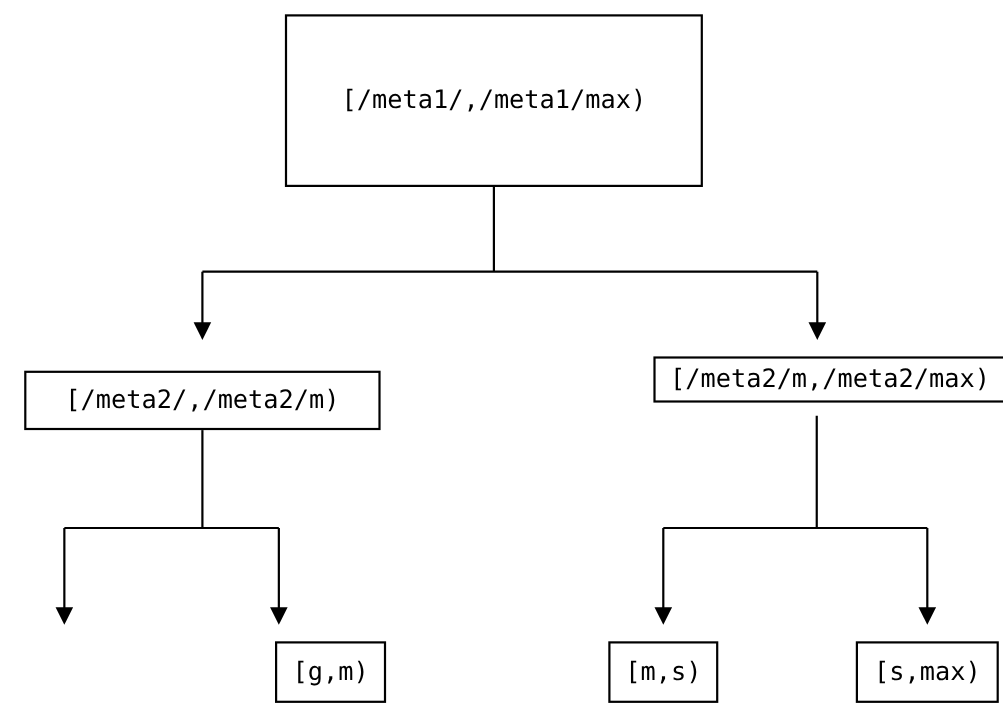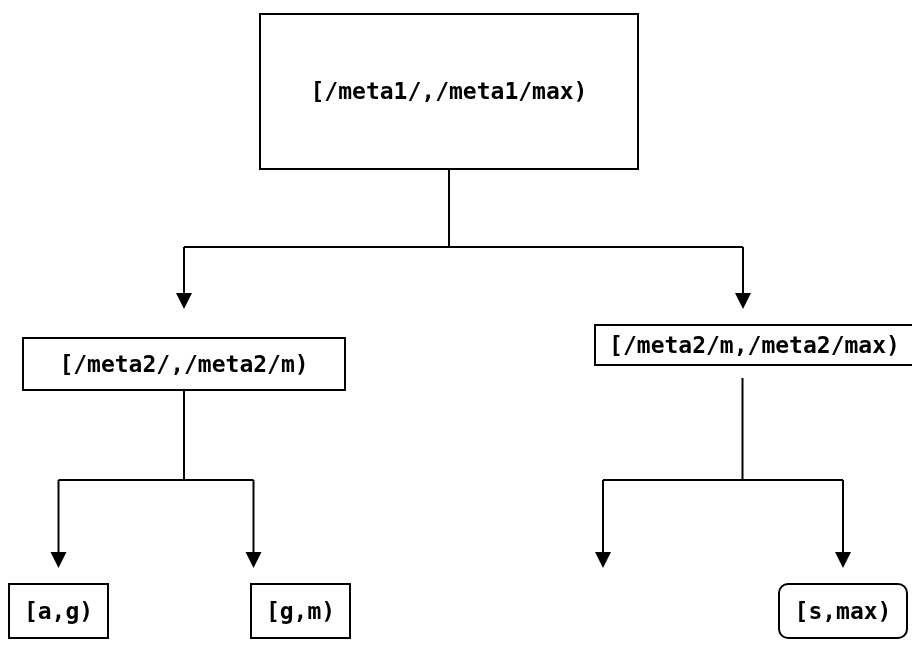--- a/index.html
+++ b/index.html
@@ -7,21 +7,20 @@
     padding: 0;
     background: #ffffff;
   }
   .canvas {
     position: relative;
     width: 912px;
     height: 652px;
     background: #ffffff;
     overflow: hidden;
     font-family: "DejaVu Sans Mono", "Liberation Mono", monospace;
-    font-weight: bold;
   }
   .edges {
     position: absolute;
     left: 0;
     top: 0;
   }
   .node {
     position: absolute;
     box-sizing: border-box;
     border: 2px solid #000000;
@@ -33,21 +32,21 @@
     font-size: 23px;
     line-height: 1;
     white-space: nowrap;
   }
   .node-root  { left: 259px; top: 13px;  width: 380px; height: 157px; }
   .node-left  { left: 22px;  top: 324px; width: 324px; height: 54px; margin-top: 13px;  }
   .node-right { left: 594px; top: 324px; width: 321px; height: 42px;  }
   .node-leaf-a-g   { left: 8px;   top: 583px; width: 101px; height: 56px; }
   .node-leaf-g-m   { left: 203px; top: 583px; width: 101px; height: 56px; margin-left: 47px; }
   .node-leaf-m-s   { left: 553px; top: 583px; width: 100px; height: 56px; }
-  .node-leaf-s-max { left: 778px; top: 583px; width: 130px; height: 56px; border-radius: 10px; }
+  .node-leaf-s-max { left: 778px; top: 583px; width: 130px; height: 56px; }
 </style>
 </head>
 <body>
 
 <div class="canvas">
 
   <svg class="edges" width="912" height="652" viewBox="0 0 912 652">
     <g stroke="#000000" stroke-width="2" fill="none">
 
       <path d="M449 170 V247"></path>
@@ -80,26 +79,26 @@
   </div>
 
   <div class="node node-left">
     <span>[/meta2/,/meta2/m)</span>
   </div>
 
   <div class="node node-right">
     <span>[/meta2/m,/meta2/max)</span>
   </div>
 
-  <div class="node node-leaf-a-g">
-    <span>[a,g)</span>
-  </div>
 
   <div class="node node-leaf-g-m">
     <span>[g,m)</span>
   </div>
 
+  <div class="node node-leaf-m-s">
+    <span>[m,s)</span>
+  </div>
 
   <div class="node node-leaf-s-max">
     <span>[s,max)</span>
   </div>
 
 </div>
 
 </body></html>

